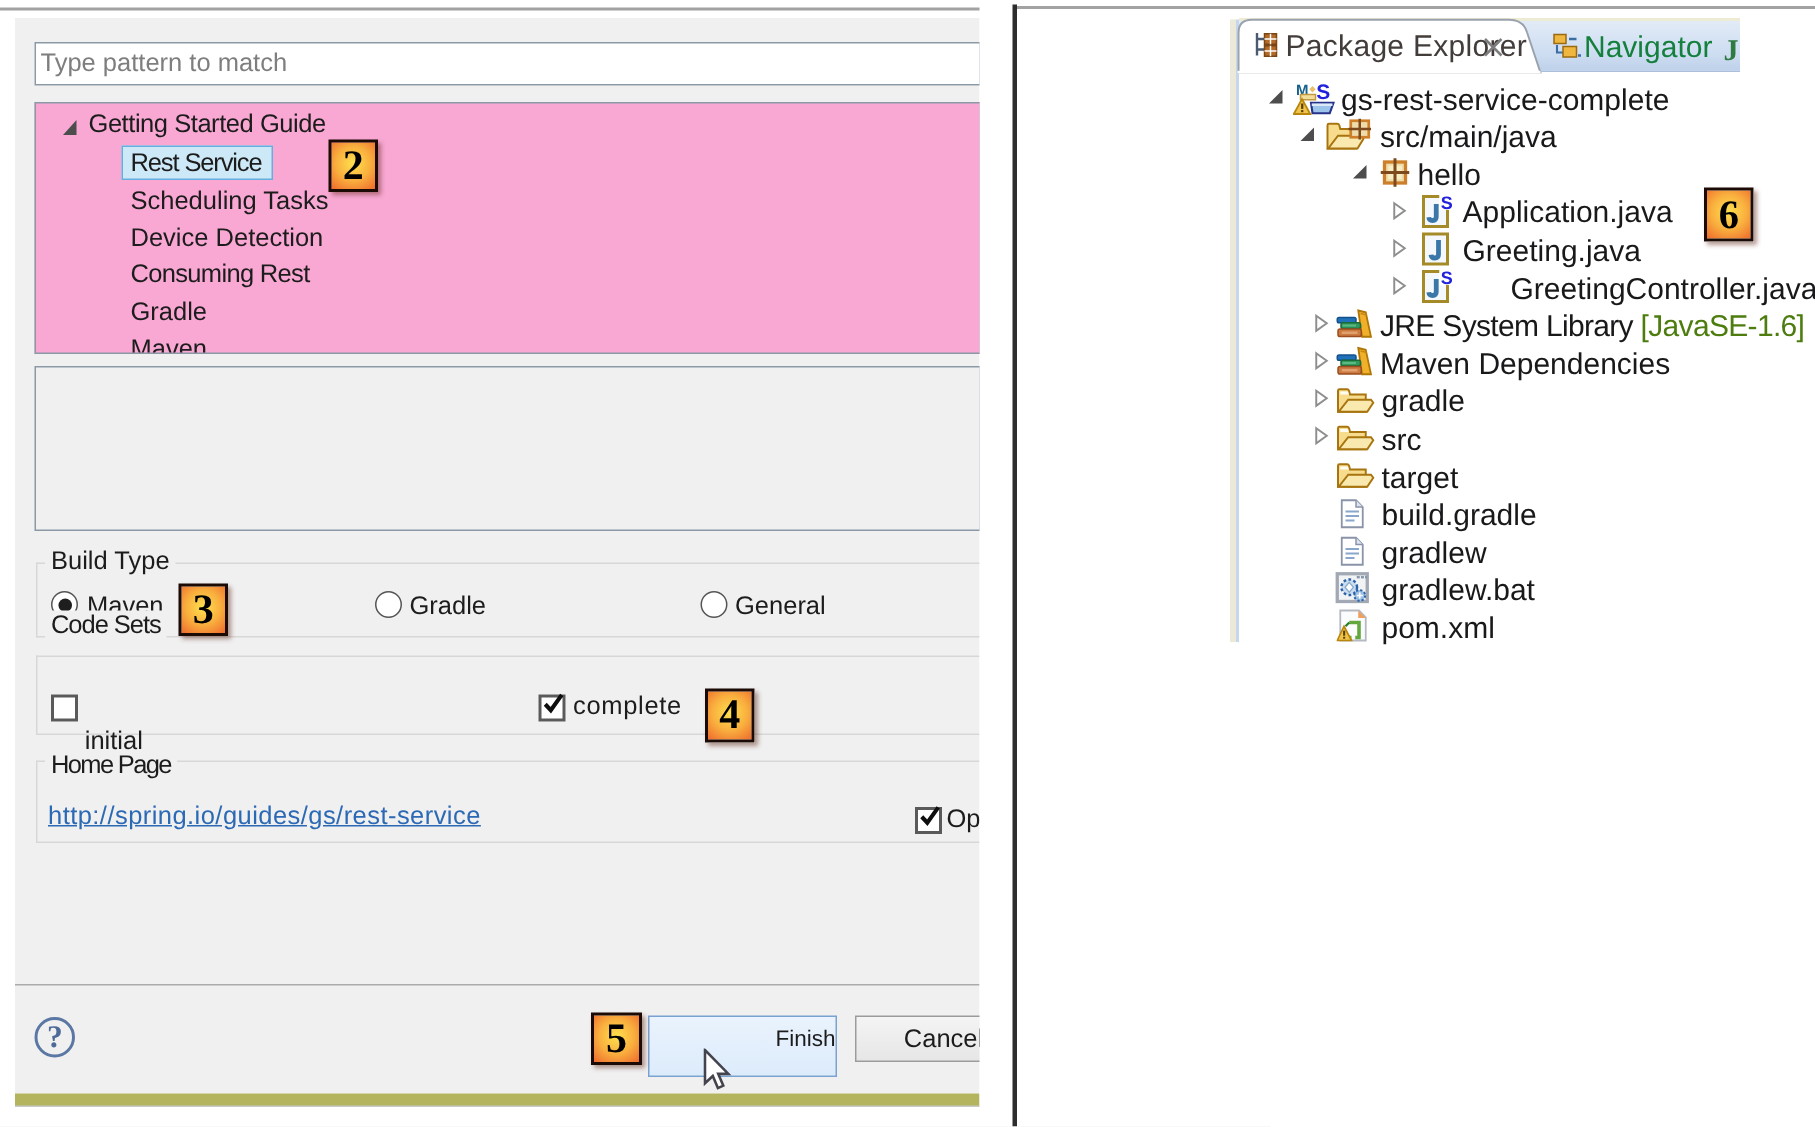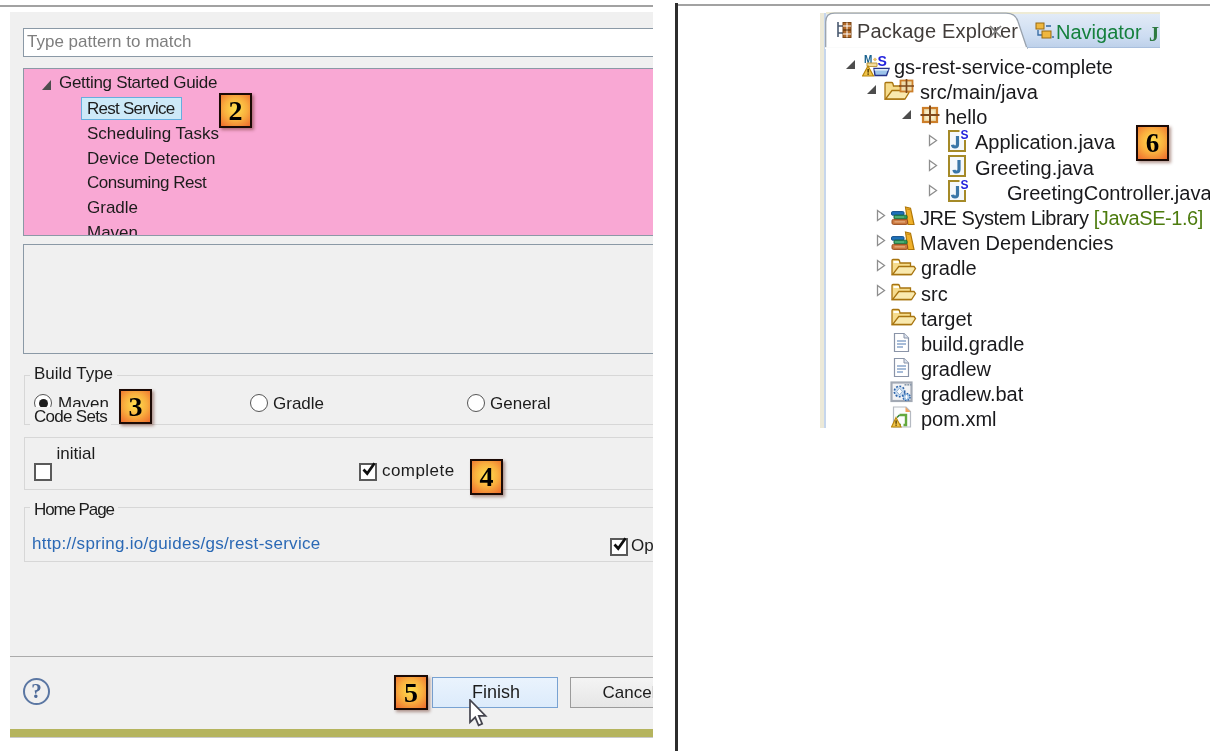--- a/index.html
+++ b/index.html
@@ -53,39 +53,39 @@
   <div class="abs" style="left:38.5px;top:398.5px;width:9px;height:9px;border-radius:50%;background:#1e1e1e"></div>
   <div class="txt" style="left:58px;top:393.5px">Maven</div>
   <div class="radio" style="left:250px;top:394px"></div>
   <div class="txt" style="left:273px;top:393.5px">Gradle</div>
   <div class="radio" style="left:467px;top:394px"></div>
   <div class="txt" style="left:490px;top:393.5px">General</div>
 
   <div class="gbx" style="left:24px;top:437px;width:629px;height:53px"></div>
   <div class="glab" style="left:30px;top:407px;letter-spacing:-0.7px">Code Sets</div>
   <div class="cb" style="left:33.5px;top:462.5px"></div>
-  <div class="txt" style="left:56.5px;top:444px">initial</div>
+  <div class="txt" style="left:56.5px;top:484px">initial</div>
   <div class="cb" style="left:359px;top:462.5px"></div>
   <svg class="abs" style="left:360px;top:460px" width="18" height="18">
       <polyline points="3.5,9.5 7.2,13.5 14.5,3.2" fill="none" stroke="#0e0e0e" stroke-width="2.7"></polyline>
     </svg>
   <div class="txt" style="left:382px;top:460.5px;letter-spacing:0.45px">complete</div>
 
   <div class="gbx" style="left:24px;top:507px;width:629px;height:55px"></div>
   <div class="glab" style="left:30px;top:500px;letter-spacing:-1.1px">Home Page</div>
-  <div class="txt" style="left:32px;top:533.5px;color:#2b69b5;letter-spacing:0.3px">http://spring.io/guides/gs/rest-service</div>
+  <div class="txt" style="left:32px;top:533.5px;color:#2b69b5;text-decoration:underline;letter-spacing:0.3px">http://spring.io/guides/gs/rest-service</div>
   <div class="cb" style="left:610px;top:537.5px"></div>
   <svg class="abs" style="left:611px;top:535px" width="18" height="18">
       <polyline points="3.5,9.5 7.2,13.5 14.5,3.2" fill="none" stroke="#0e0e0e" stroke-width="2.7"></polyline>
     </svg>
   <div class="txt" style="left:631px;top:535.5px">Open</div>
 
   <div class="abs" style="left:10px;top:656px;width:643px;height:1px;background:#ababab"></div>
   <div class="abs" style="left:23px;top:678px;width:27px;height:27px;border:2.5px solid #5b77a3;border-radius:50%;box-sizing:border-box;color:#4d6a99;font-size:21px;font-weight:bold;font-family:'Liberation Serif',serif;text-align:center;line-height:22px">?</div>
-  <div class="abs" style="left:432px;top:677px;width:126px;height:31px;background:linear-gradient(180deg,#eaf3fd,#dcebfb);border:1px solid #78a2d2;box-sizing:border-box;text-align:center;font-size:18px;color:#1c1c1c;line-height:29.5px;padding-left:2px">Finish</div>
+  <div class="abs" style="left:432px;top:677px;width:126px;height:41px;background:linear-gradient(180deg,#eaf3fd,#dcebfb);border:1px solid #78a2d2;box-sizing:border-box;text-align:right;font-size:15px;color:#1c1c1c;line-height:29.5px;padding-left:2px">Finish</div>
   <div class="abs" style="left:570px;top:677px;width:118px;height:31px;background:linear-gradient(180deg,#f4f4f4,#e6e6e6);border:1px solid #9b9b9b;box-sizing:border-box;text-align:center;font-size:17px;color:#1c1c1c;line-height:29px">Cancel</div>
 
   <div class="mk" style="left:219px;top:93px;width:33px;height:35px;font-size:28px">2</div>
   <div class="mk" style="left:119px;top:389px;width:33px;height:35px;font-size:28px">3</div>
   <div class="mk" style="left:470px;top:459px;width:33px;height:36px;font-size:28px">4</div>
   <div class="mk" style="left:394px;top:675px;width:34px;height:35px;font-size:28px">5</div>
 
   <svg class="abs" style="left:468px;top:699px" width="22" height="29" viewBox="0 0 22 29">
    <polygon points="2,1 2,23.2 7.2,18.3 10.6,26.4 14.2,24.8 10.8,16.9 17.6,16.9" fill="#fff" stroke="#44444e" stroke-width="1.7"></polygon>
   </svg>

